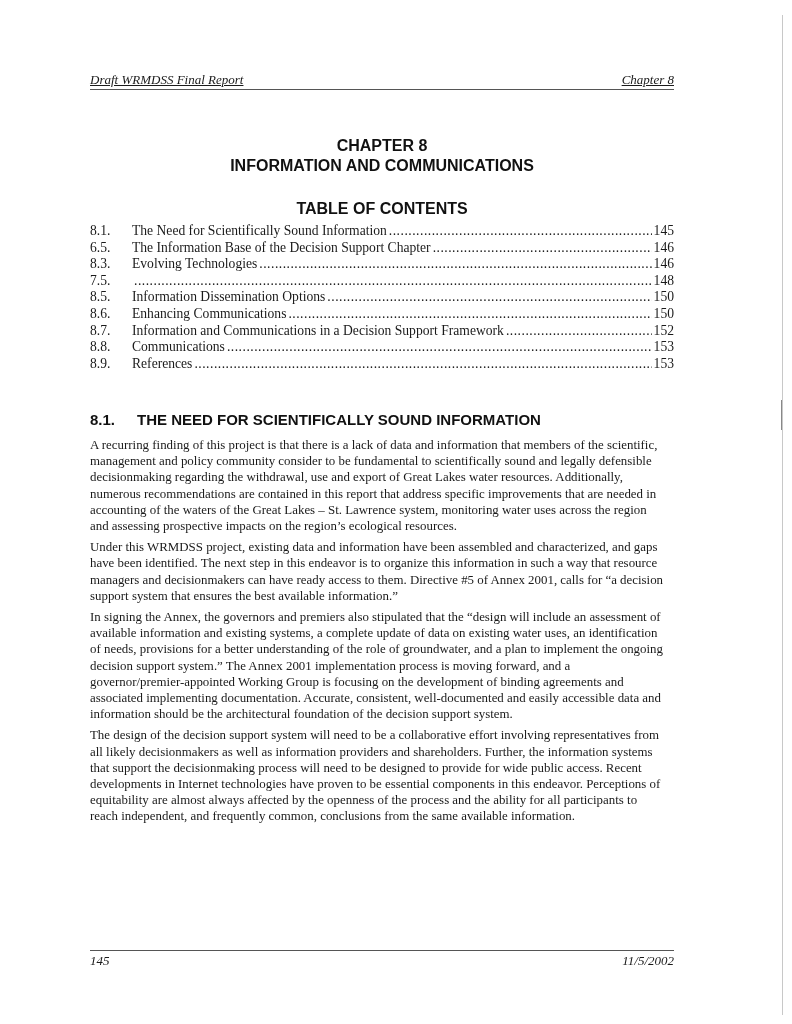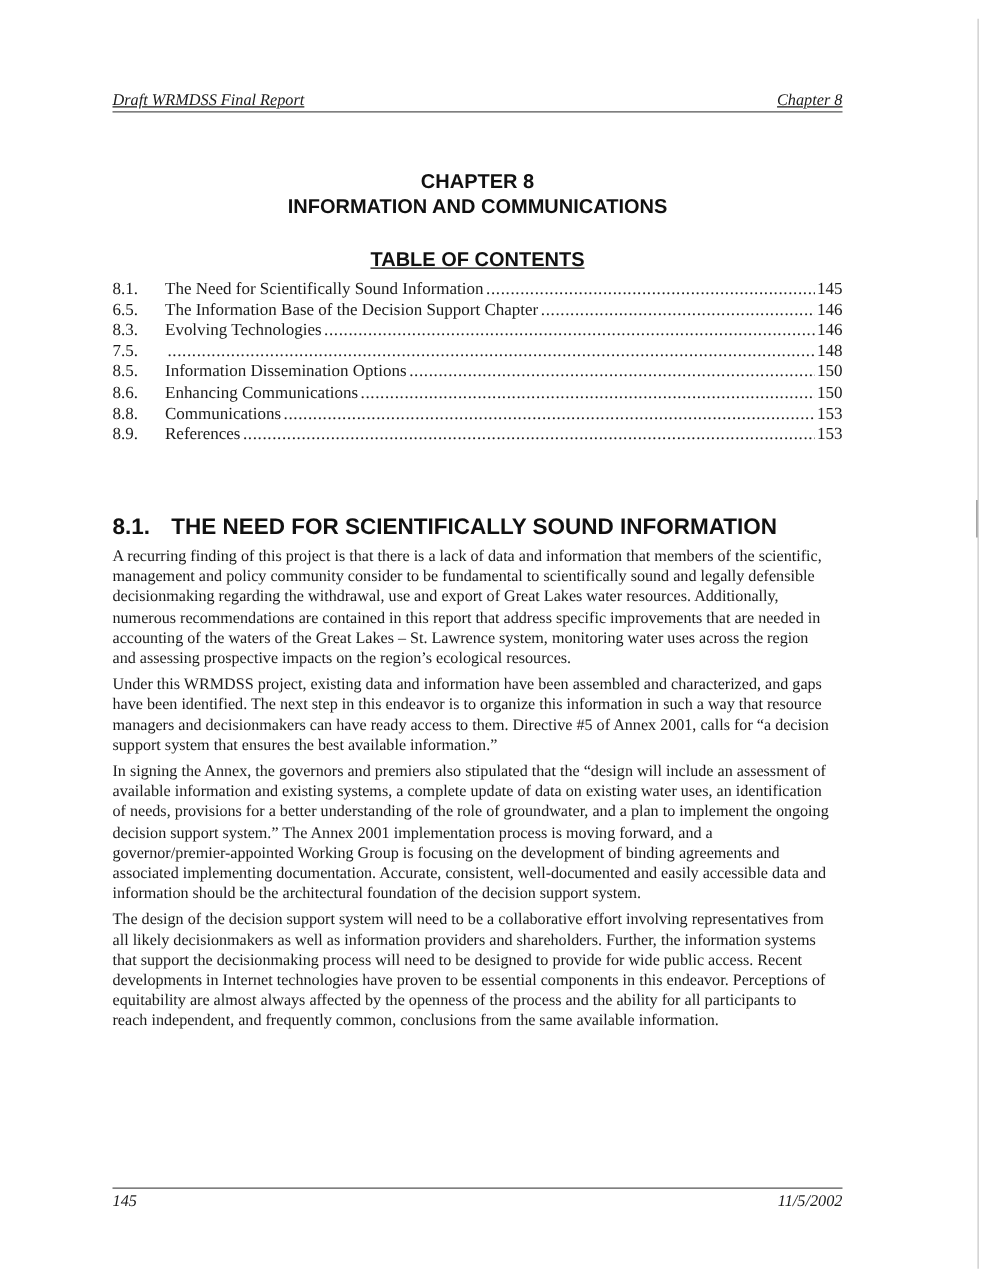--- a/index.html
+++ b/index.html
@@ -6,30 +6,30 @@
   body { width: 792px; height: 1024px; position: relative; overflow: hidden;
          font-family: "Liberation Serif", serif; color: #1a1a1a; }
   .page { position: absolute; left: 0; top: 0; width: 792px; height: 1024px; padding-left: 40px; }
   .header { position: absolute; left: 90px; top: 71px; width: 584px; height: 18px;
             border-bottom: 1px solid #555; font-style: italic; font-size: 13px; }
   .header .left { position: absolute; left: 0; top: 1px; text-decoration: underline; }
   .header .right { position: absolute; right: 0; top: 1px; text-decoration: underline; }
   .title-block { position: absolute; left: 90px; width: 584px; text-align: center;
                  font-family: "Liberation Sans", sans-serif; font-weight: bold; color: #111; }
   .chap { top: 136px; font-size: 16px; line-height: 20px; }
-  .toc-title { top: 199px; font-size: 16px; line-height: 20px; text-decoration: underline; }
+  .toc-title { top: 199px; font-size: 16px; line-height: 20px; }
   .toc { position: absolute; left: 90px; top: 223px; width: 584px; font-size: 13.6px; line-height: 16.6px; }
   .toc-row { display: flex; align-items: baseline; white-space: nowrap; }
   .toc-num { width: 42px; flex: none; }
   .toc-label { flex: none; }
   .toc-dots { flex: 1 1 auto; overflow: hidden; margin: 0 2px; }
   .toc-dots::after { content: "................................................................................................................................................................................................................................................"; letter-spacing: 0.5px; }
   .toc-page { flex: none; }
   .sec-head { position: absolute; left: 90px; top: 411px; width: 600px;
-              font-family: "Liberation Sans", sans-serif; font-weight: bold; font-size: 18px; color: #111; }
+              font-family: "Liberation Sans", sans-serif; font-weight: bold; font-size: 15px; color: #111; }
   .sec-head .num { display: inline-block; width: 47px; }
   .body { position: absolute; left: 90px; top: 437px; width: 586px; font-size: 12.9px; line-height: 16.2px; }
   .body p { margin: 0 12px 5px 0; }
   .footer { position: absolute; left: 90px; top: 950px; width: 584px; height: 18px;
             border-top: 1px solid #555; font-style: italic; font-size: 13px; }
   .footer .left { position: absolute; left: 0; top: 2px; }
   .footer .right { position: absolute; right: 0; top: 2px; }
   .scanline { position: absolute; left: 782px; top: 15px; width: 1px; height: 1000px; background: #c8c8c8; }
   .scanline2 { position: absolute; left: 781px; top: 400px; width: 1px; height: 30px; background: #888; }
 </style>
@@ -80,20 +80,26 @@
       <span class="toc-dots"></span>
       <span class="toc-page">150</span>
     </div>
     <div class="toc-row">
       <span class="toc-num">8.6.</span>
       <span class="toc-label">Enhancing Communications</span>
       <span class="toc-dots"></span>
       <span class="toc-page">150</span>
     </div>
     <div class="toc-row">
+      <span class="toc-num">8.7.</span>
+      <span class="toc-label">Information and Communications in a Decision Support Framework</span>
+      <span class="toc-dots"></span>
+      <span class="toc-page">152</span>
+    </div>
+    <div class="toc-row">
       <span class="toc-num">8.8.</span>
       <span class="toc-label">Communications</span>
       <span class="toc-dots"></span>
       <span class="toc-page">153</span>
     </div>
     <div class="toc-row">
       <span class="toc-num">8.9.</span>
       <span class="toc-label">References</span>
       <span class="toc-dots"></span>
       <span class="toc-page">153</span>

